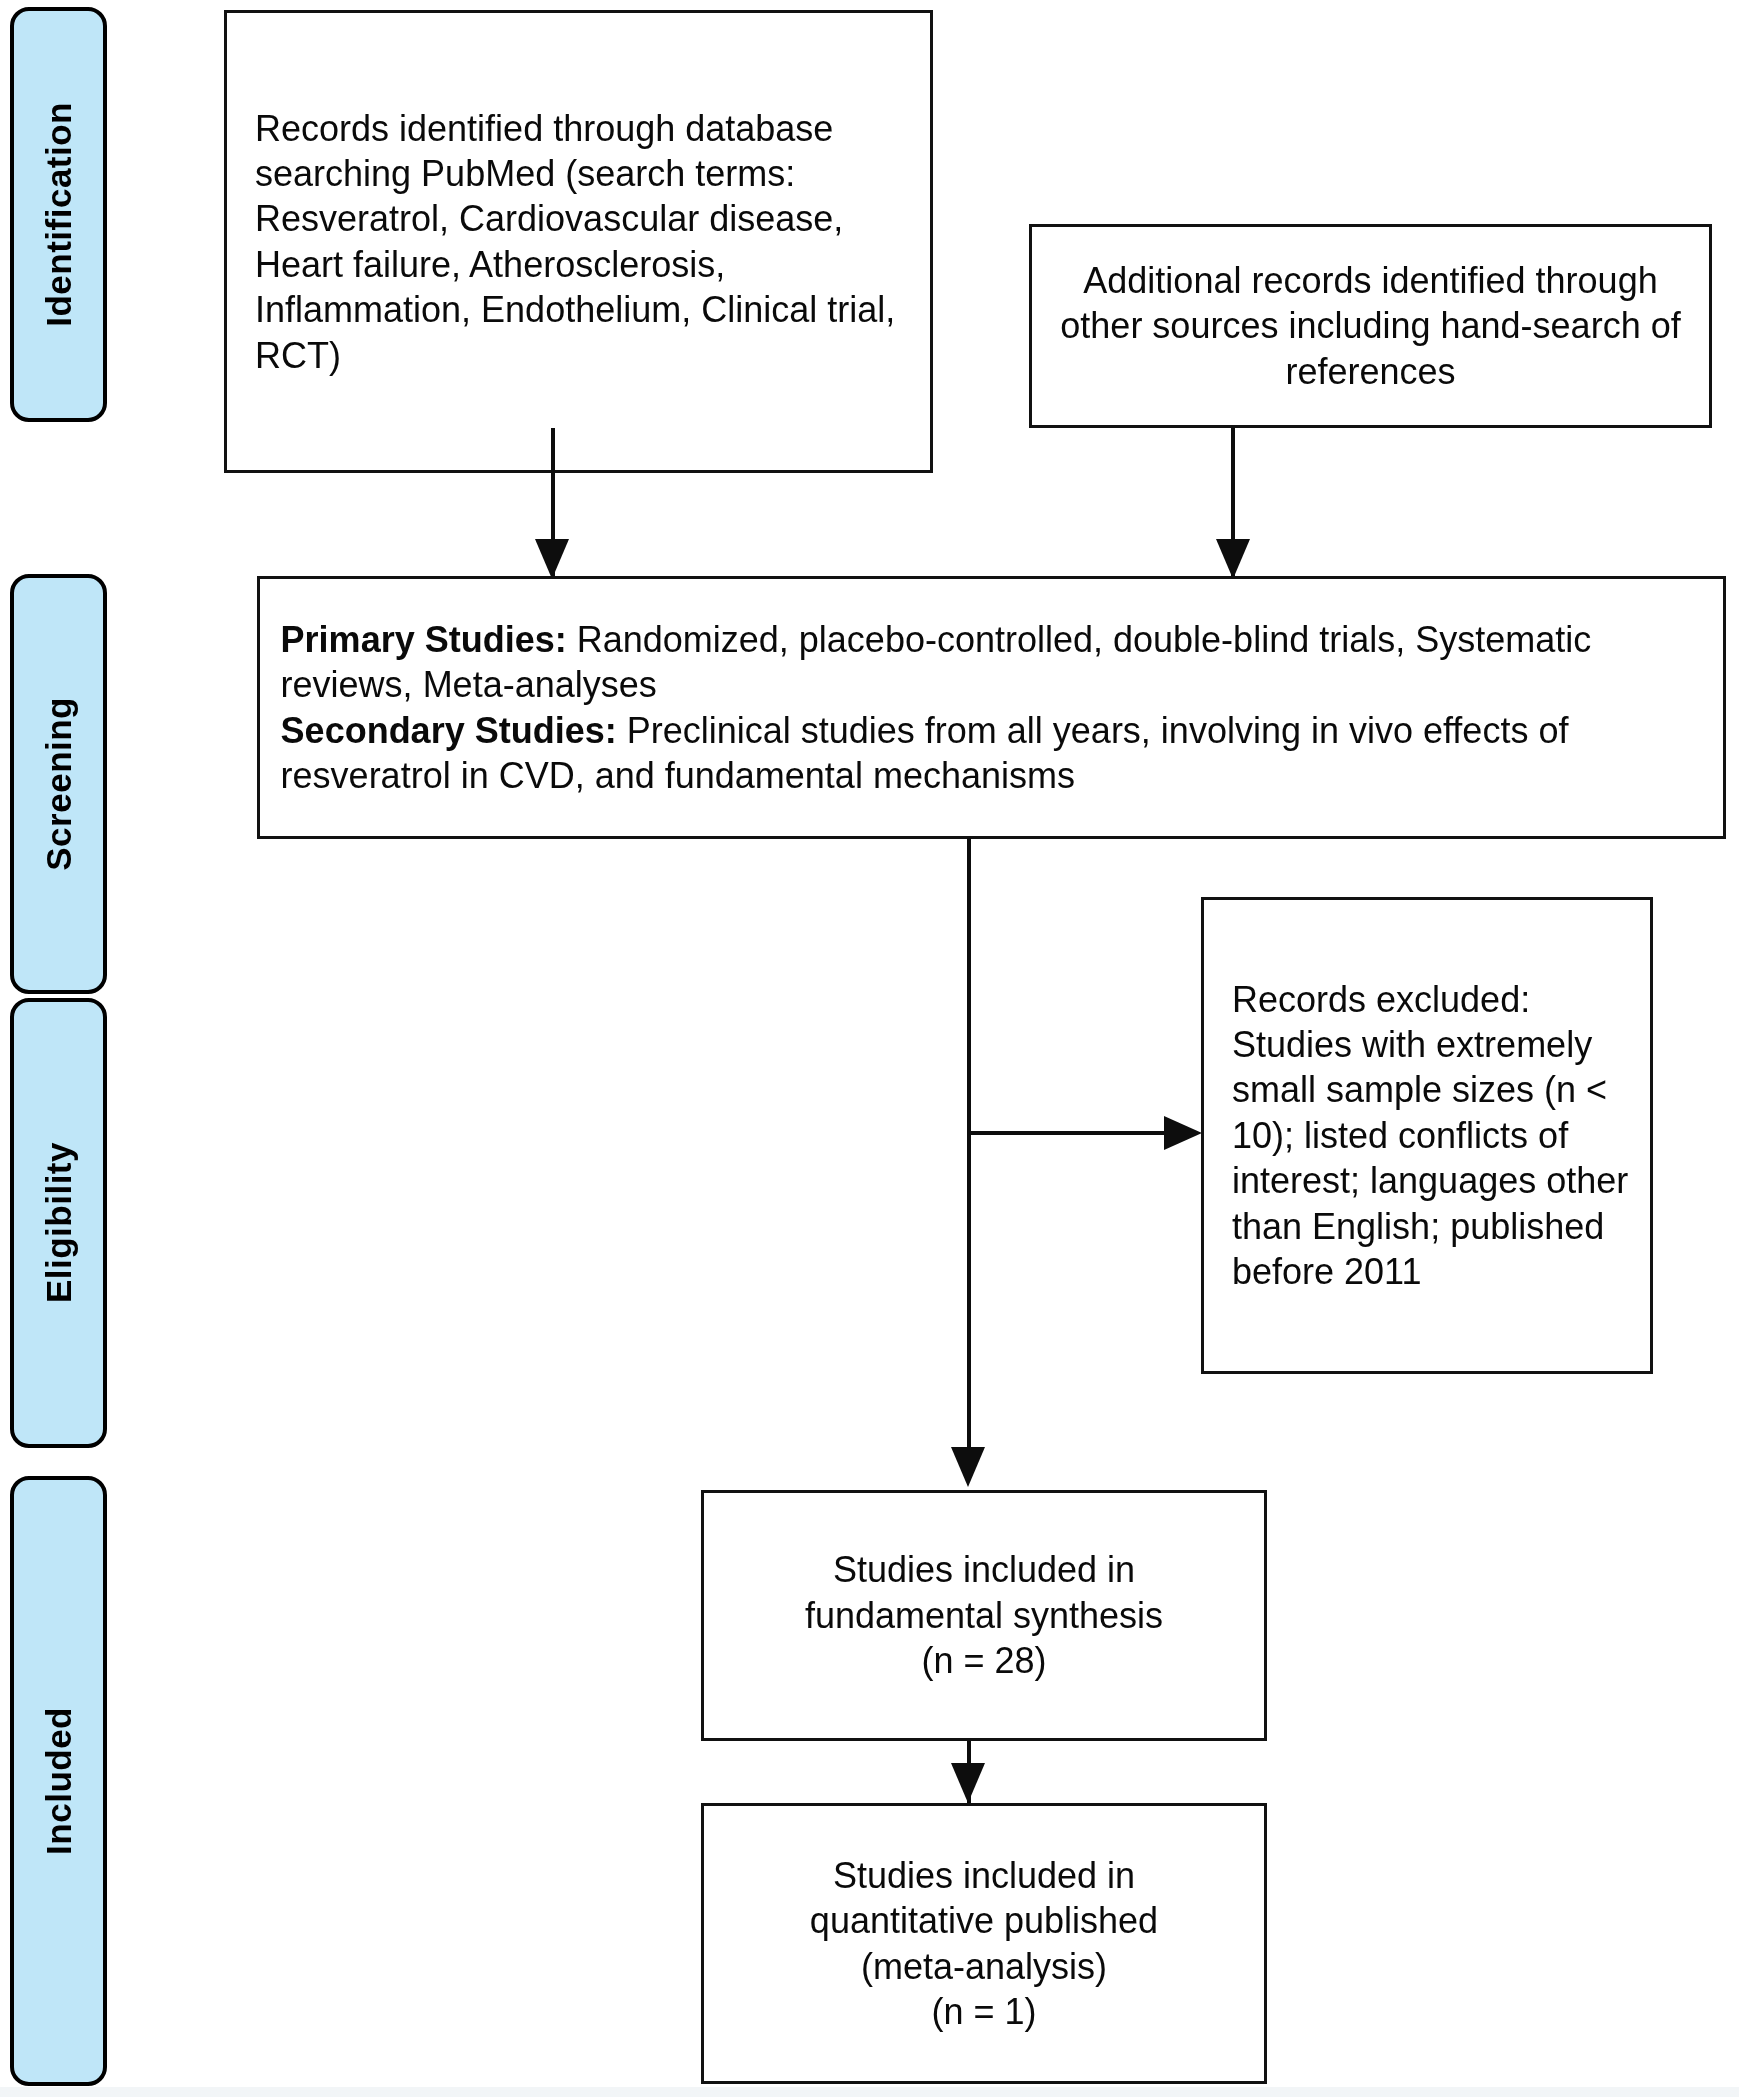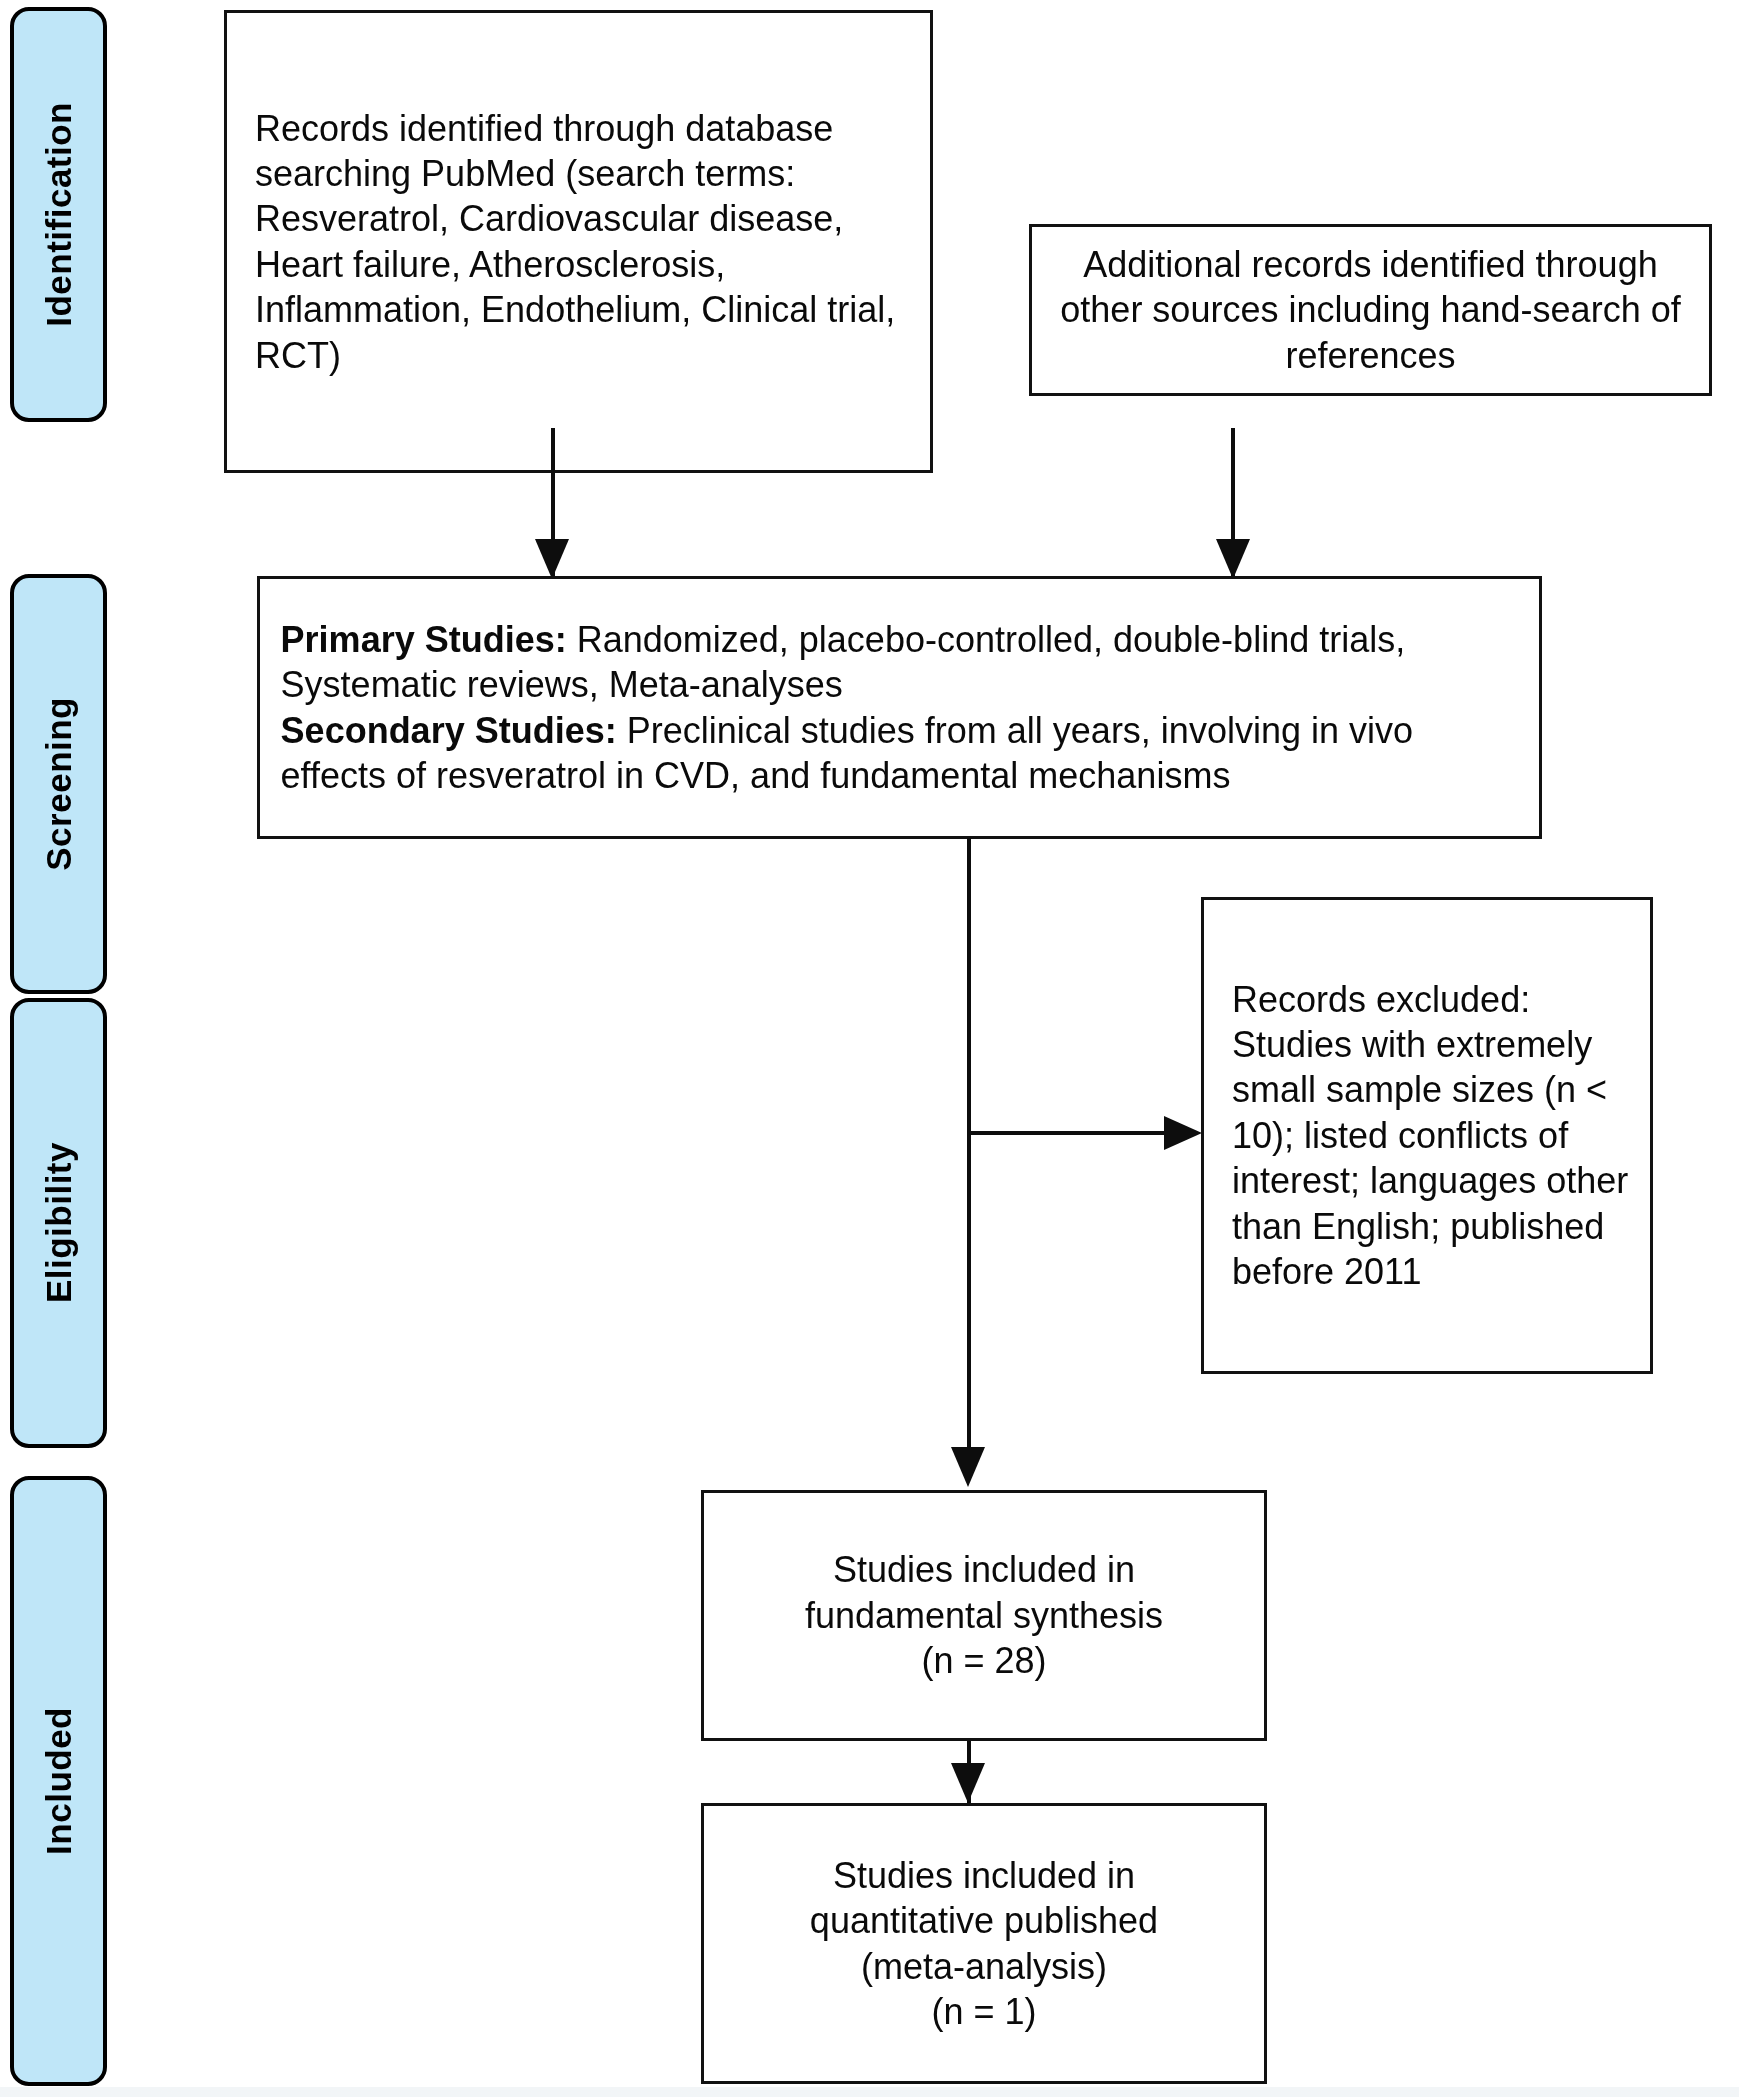--- a/index.html
+++ b/index.html
@@ -122,31 +122,31 @@
   </div>
 
   <div class="stage-bar" style="left:10.3px; top:1476px; width:97px; height:610px;">
     <span class="stage-text">Included</span>
   </div>
 
   <div class="flow-box box-pad-1" style="left:224px; top:10.3px; width:709px; height:463px;">
     <span class="box-text left">Records identified through database searching PubMed (search terms: Resveratrol, Cardiovascular disease, Heart failure, Atherosclerosis, Inflammation, Endothelium, Clinical trial, RCT)</span>
   </div>
 
-  <div class="flow-box box-pad-2" style="left:1029px; top:224px; width:683px; height:172px;">
+  <div class="flow-box box-pad-2" style="left:1029px; top:224px; width:683px; height:204px;">
     <span class="box-text center">Additional records identified through other sources including hand-search of references</span>
   </div>
 
   <div class="vline" style="left:551px; top:428px; height:155px;"></div>
   <div class="arrow-down" style="left:535px; top:539px;"></div>
 
   <div class="vline" style="left:1231px; top:428px; height:155px;"></div>
   <div class="arrow-down" style="left:1216px; top:539px;"></div>
 
-  <div class="flow-box box-pad-3" style="left:257px; top:576px; width:1285px; height:263px;">
+  <div class="flow-box box-pad-3" style="left:257px; top:576px; width:1469px; height:263px;">
     <span class="box-text left">
       <span class="bold-lead">Primary Studies:</span><span> Randomized, placebo-controlled, double-blind trials, Systematic reviews, Meta-analyses</span><br>
       <span class="bold-lead">Secondary Studies:</span><span> Preclinical studies from all years, involving in vivo effects of resveratrol in CVD, and fundamental mechanisms</span>
     </span>
   </div>
 
   <div class="vline" style="left:967px; top:838px; height:612px;"></div>
   <div class="arrow-down" style="left:951px; top:1447px;"></div>
 
   <div class="hline" style="left:967px; top:1131px; width:202px;"></div>

